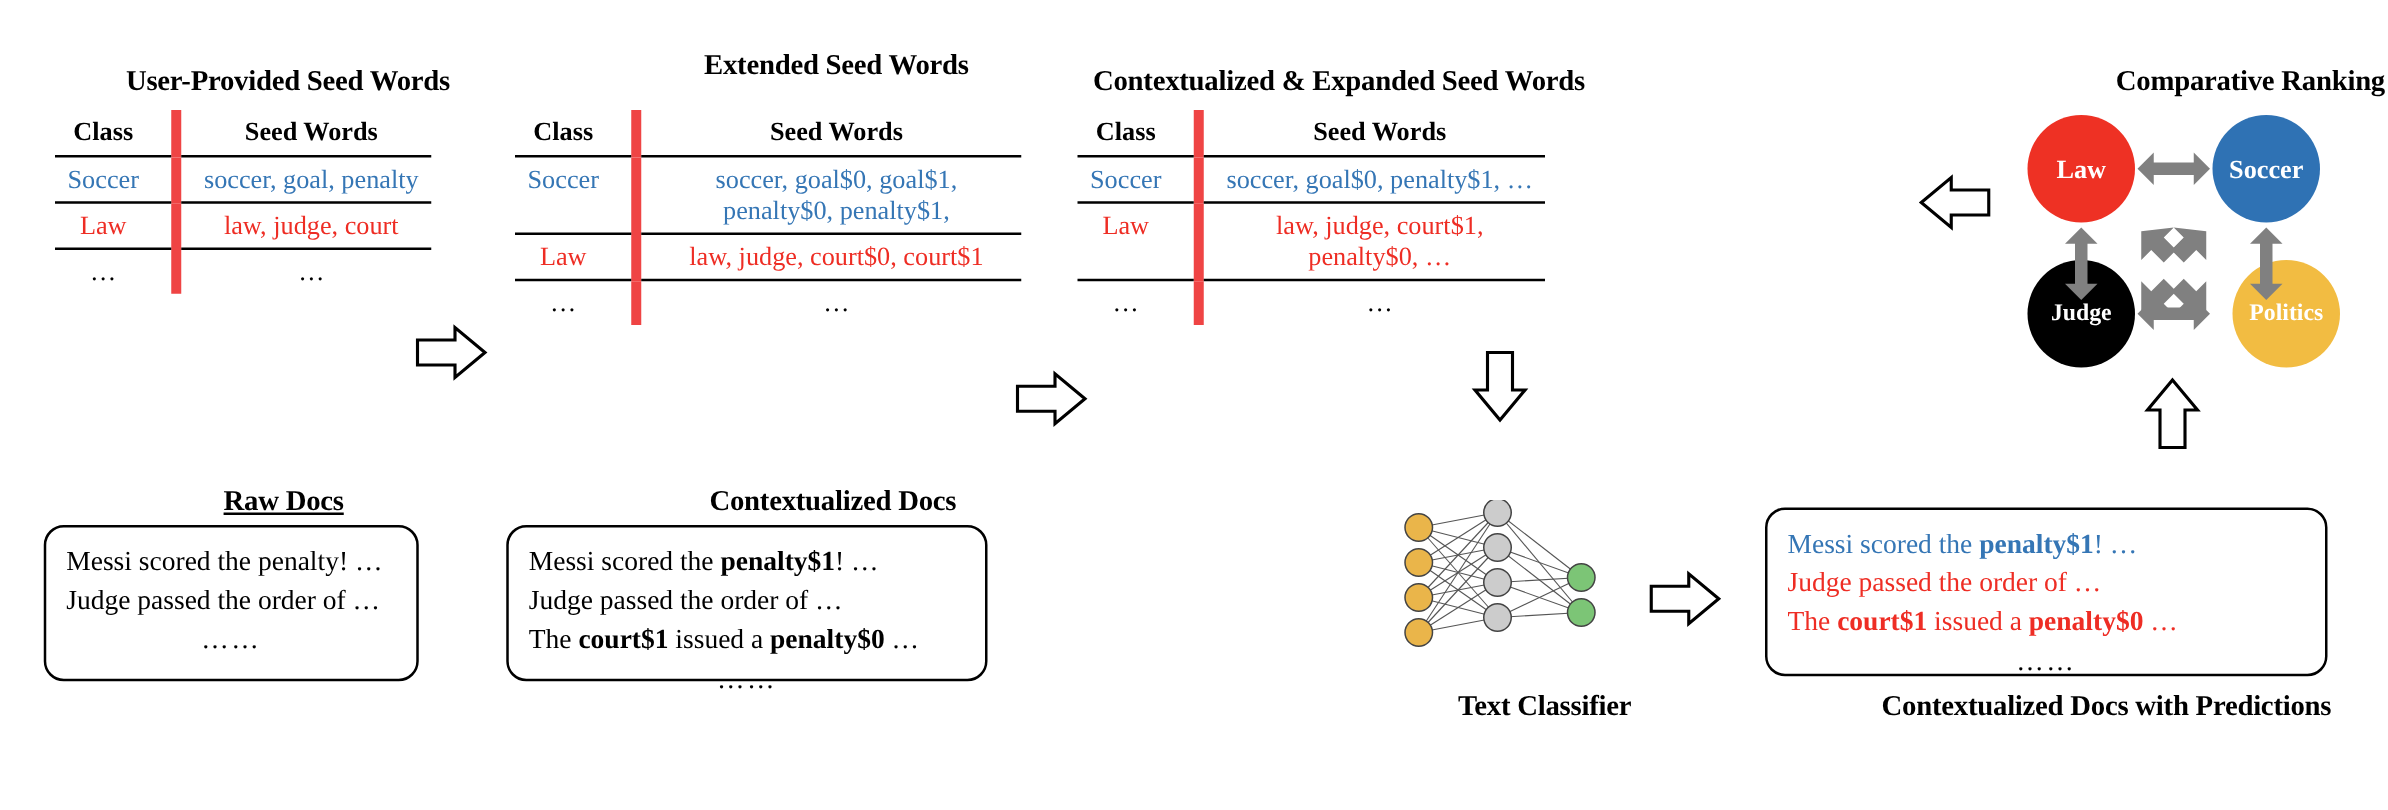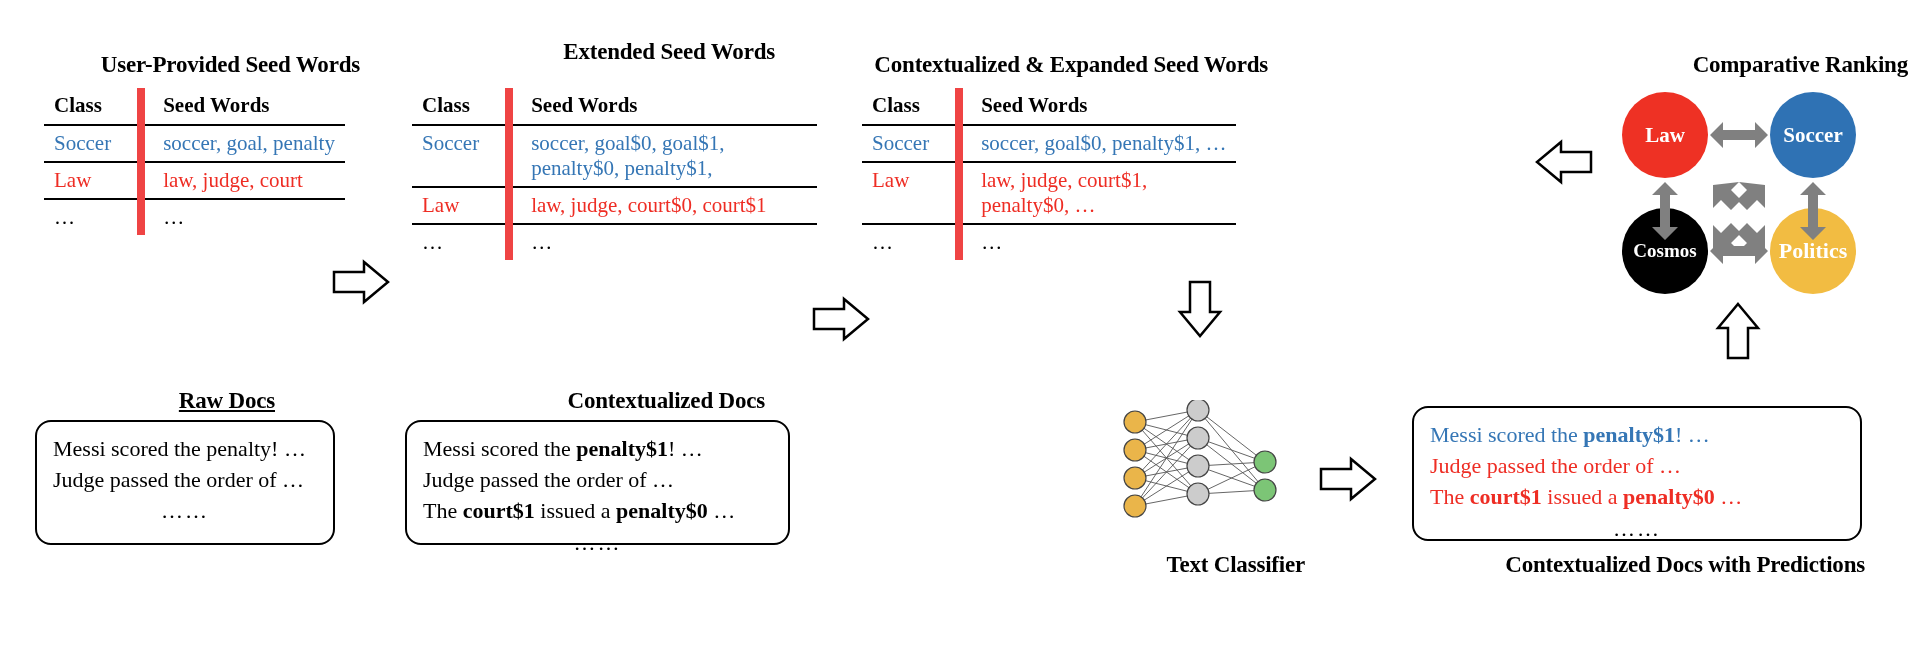--- a/index.html
+++ b/index.html
@@ -10,21 +10,21 @@
   }
   .abs{position:absolute;}
   .ttl{
     font-weight:bold;font-size:23px;text-align:right;
     font-family:"Liberation Serif","DejaVu Serif",serif;
     letter-spacing:-0.2px;white-space:nowrap;
   }
   
   table.seedtab{border-collapse:collapse;font-size:21px;}
   table.seedtab td,table.seedtab th{
-    padding:5px 10px;vertical-align:top;text-align:left;font-weight:normal;
+    padding:5px 10px;vertical-align:top;text-align:center;font-weight:normal;
   }
   table.seedtab th{font-weight:bold;padding-bottom:6px;}
   table.seedtab .cclass{padding-right:26px;white-space:nowrap;}
   table.seedtab .cwords{padding-left:18px;border-left:8px solid #ef4444;}
   table.seedtab tr.hdr th{border-bottom:2px solid #000;}
   table.seedtab tr.row td{border-bottom:2px solid #000;}
   table.seedtab tr.dots td{border-bottom:none;}
   .blue{color:#3576b5;}
   .red{color:#ee2d24;}
   
@@ -154,23 +154,23 @@
 
 <div class="abs" style="left:1618px;top:90px;width:280px;height:190px;">
 
   <div class="circ c-law abs" style="left:4px;top:2px;width:86px;height:86px;">
       <span>Law</span>
     </div>
   <div class="circ c-soccer abs" style="left:152px;top:2px;width:86px;height:86px;">
       <span>Soccer</span>
     </div>
   <div class="circ c-cosmos abs" style="left:4px;top:118px;width:86px;height:86px;font-size:19px;">
-      <span>Cosmos</span>
-    </div>
-  <div class="circ c-politics abs" style="left:152px;top:118px;width:86px;height:86px;font-size:22px;">
+      <span>Judge</span>
+    </div>
+  <div class="circ c-politics abs" style="left:168px;top:118px;width:86px;height:86px;font-size:19px;">
       <span>Politics</span>
     </div>
 
   <svg class="abs" style="left:0;top:0;" width="280" height="210" viewBox="0 0 280 210">
     <g fill="#808080">
 
       <polygon points="92,45 105,32 105,40 137,40 137,32 150,45 137,58 137,50 105,50 105,58"></polygon>
 
       <polygon points="92,161 105,148 105,156 137,156 137,148 150,161 137,174 137,166 105,166 105,174"></polygon>
 

